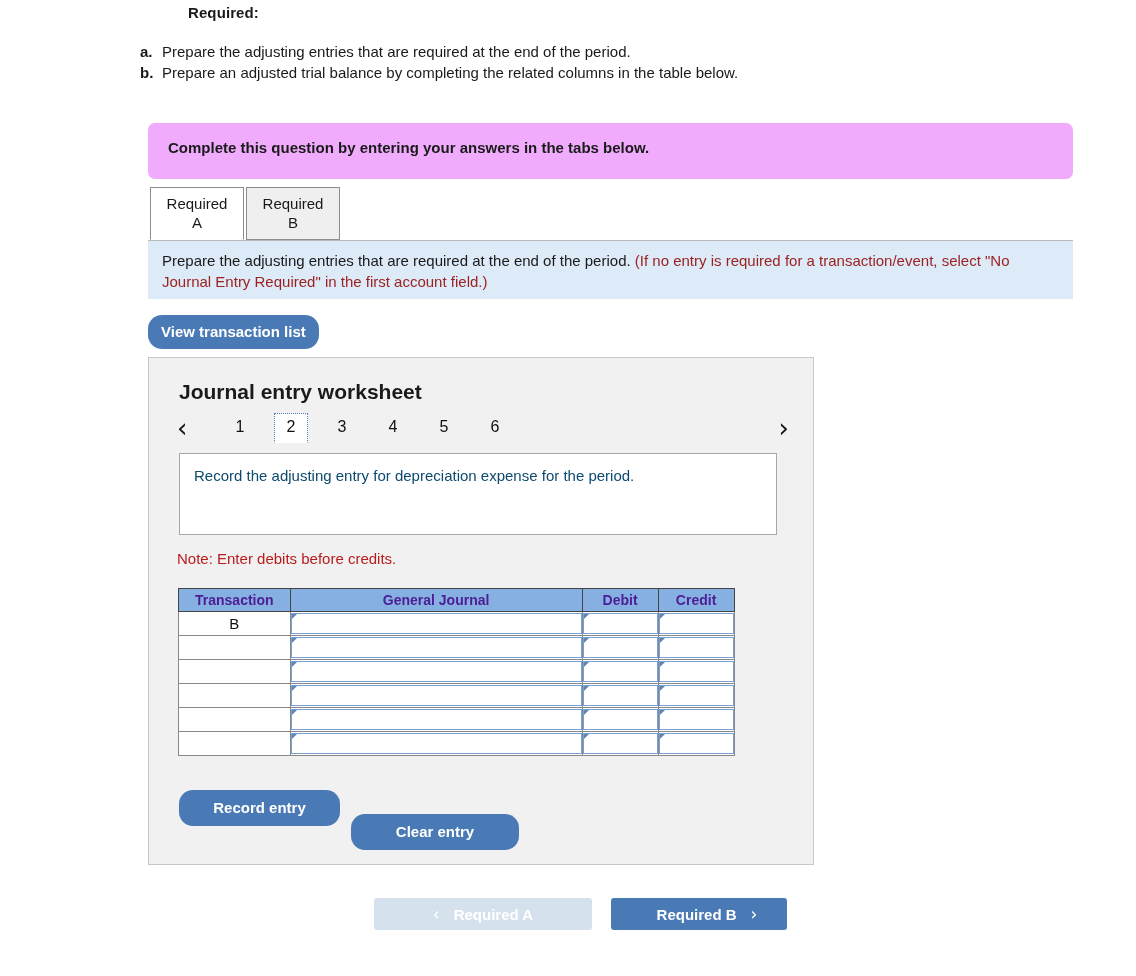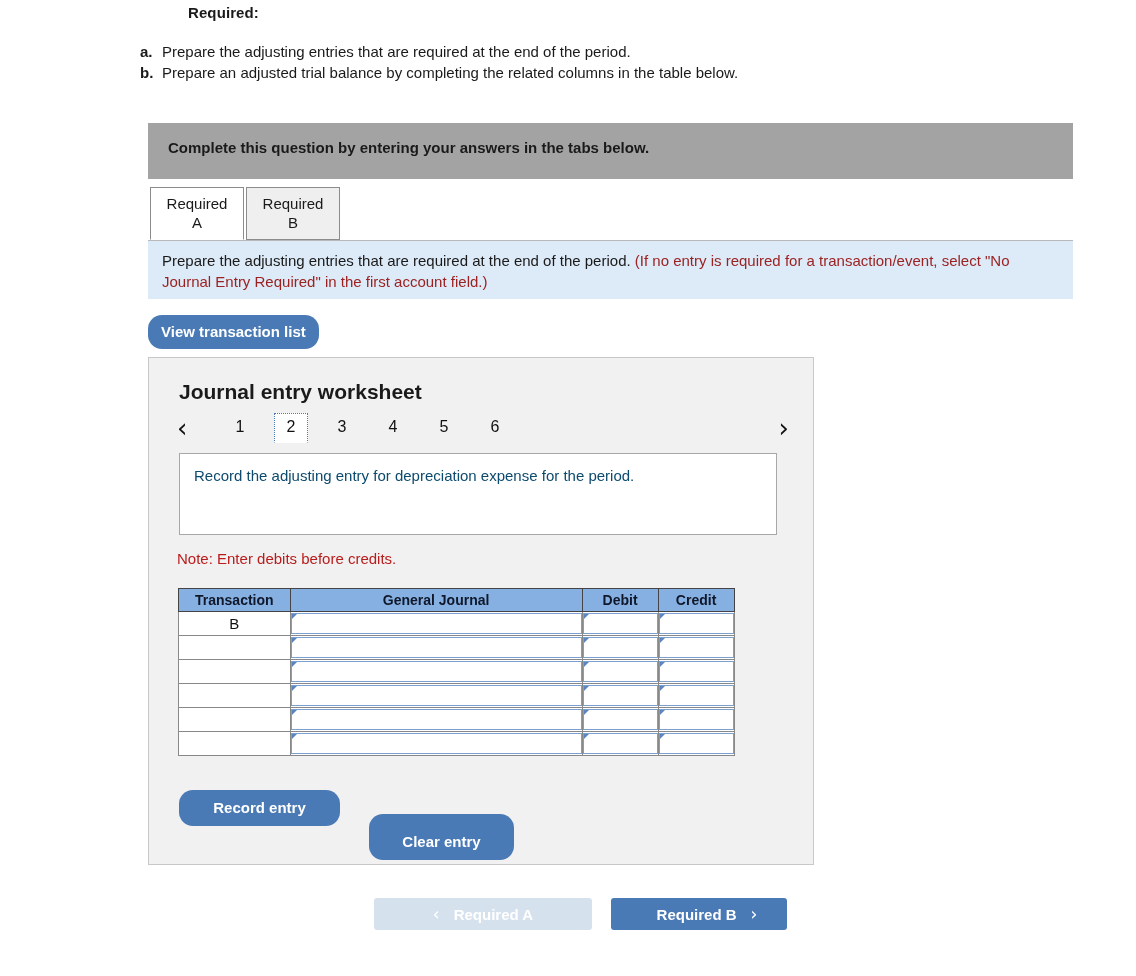--- a/index.html
+++ b/index.html
@@ -53,22 +53,23 @@
   }
   .req-text { font-weight: normal; }
 
   
   .gray-banner {
     position: absolute;
     left: 148px;
     top: 123px;
     width: 925px;
     height: 56px;
-    background: #a3a3a3;
-    box-sizing: border-box;
+    background: #f0abfc;
+    box-sizing: border-box;
+    border-radius: 7px;
   }
   .gray-banner .banner-text {
     position: absolute;
     left: 20px;
     top: 16px;
     font-size: 15px;
     font-weight: bold;
   }
 
   
@@ -243,21 +244,21 @@
     left: 29px;
     top: 230px;
     border-collapse: collapse;
     table-layout: fixed;
   }
   .jtable th {
     background: #86b0e1;
     border: 1px solid #444;
     font-size: 14px;
     font-weight: bold;
-    color: #0f172a;
+    color: #4c1d95;
     height: 22px;
     padding: 0 16px;
   }
   .jtable td {
     border: 1px solid #888;
     background: #ffffff;
     height: 23px;
     padding: 0;
     vertical-align: middle;
   }
@@ -301,24 +302,24 @@
   }
   .btn-viewgj {
     position: absolute;
     left: 406px;
     top: 412px;
     width: 231px;
     padding: 10px 0 11px;
   }
   .btn-clear {
     position: absolute;
-    left: 220px;
+    left: 202px;
     top: 456px;
-    width: 145px;
-    padding: 20px 0 11px;
+    width: 168px;
+    padding: 10px 0 11px;
   }
 
   
   .bottom-nav {
     position: absolute;
     left: 374px;
     top: 898px;
     display: flex;
     align-items: center;
   }

